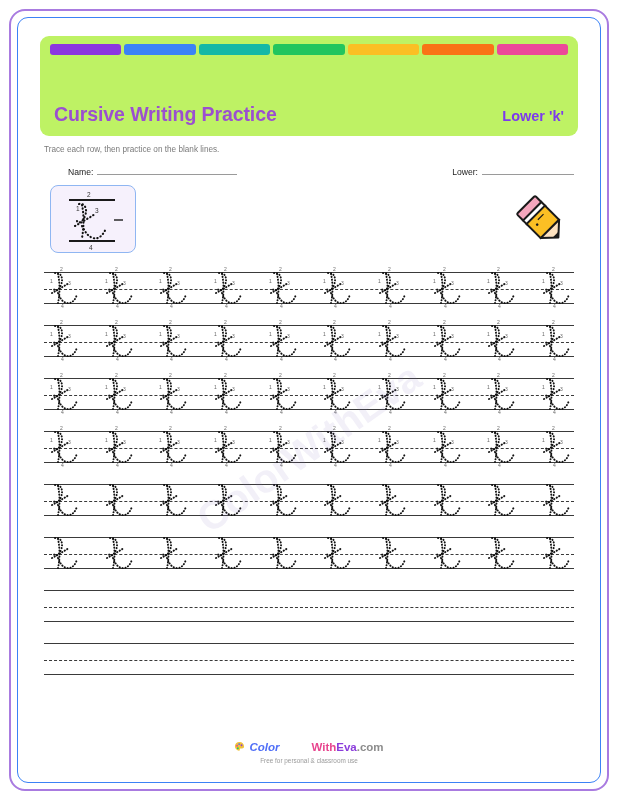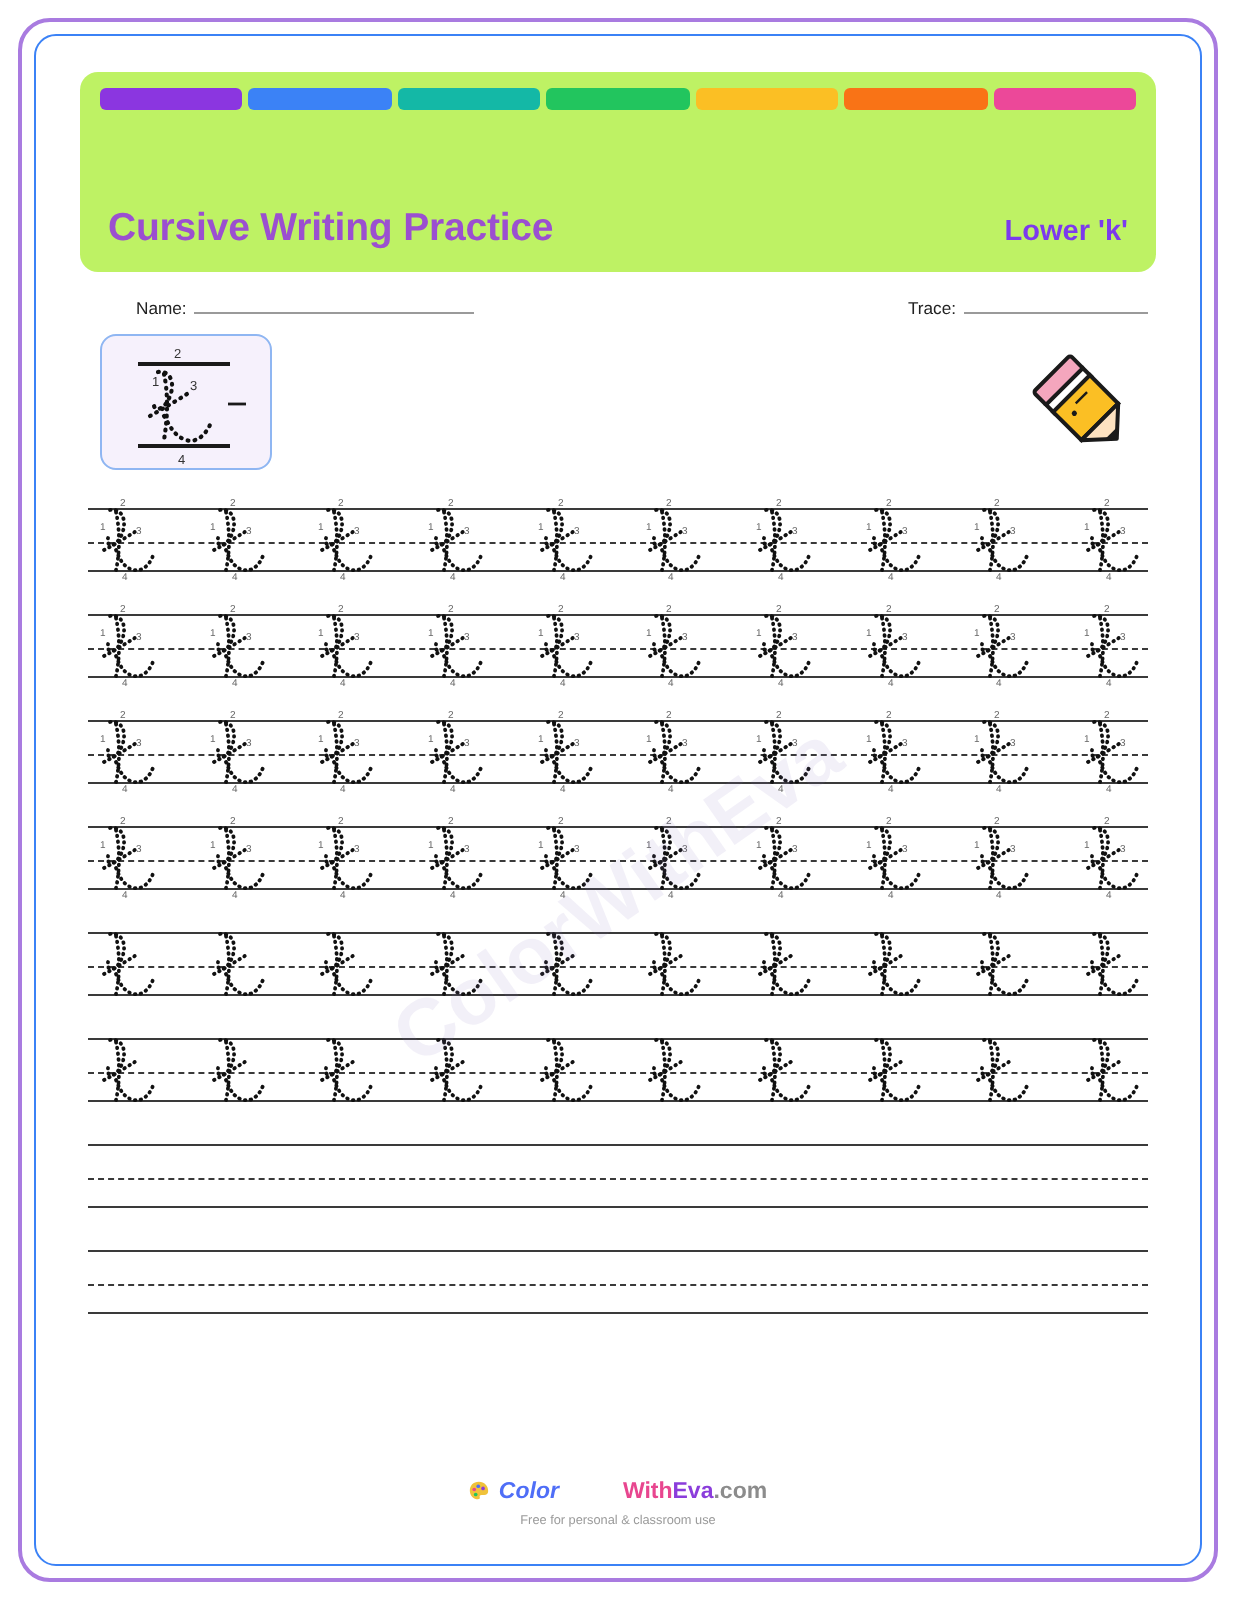--- a/index.html
+++ b/index.html
@@ -209,28 +209,29 @@
             <span style="background: rgb(251, 191, 36);"></span>
             <span style="background: rgb(249, 115, 22);"></span>
             <span style="background: rgb(236, 72, 153);"></span>
           </div>
     <div class="header-row">
       <div class="title">Cursive Writing Practice</div>
       <div class="letter-label">Lower 'k'</div>
     </div>
   </div>
 
+  <div class="instructions">Trace each row, then practice on the blank lines.</div>
 
   <div class="namedate">
     <div class="field">
       <span>Name:</span>
       <span class="rule rule-name"></span>
     </div>
     <div class="field">
-      <span>Trace:</span>
+      <span>Lower:</span>
       <span class="rule rule-date"></span>
     </div>
   </div>
 
   <div class="guide-strip">
     <div class="guide-box">
       <svg width="86" height="68" viewBox="0 0 86 68">
         <line x1="18" y1="14" x2="64" y2="14" stroke="#1a1a1a" stroke-width="2"></line>
         <line x1="18" y1="55" x2="64" y2="55" stroke="#1a1a1a" stroke-width="2"></line>
         <line x1="63" y1="34" x2="72" y2="34" stroke="#1a1a1a" stroke-width="1.4"></line>

